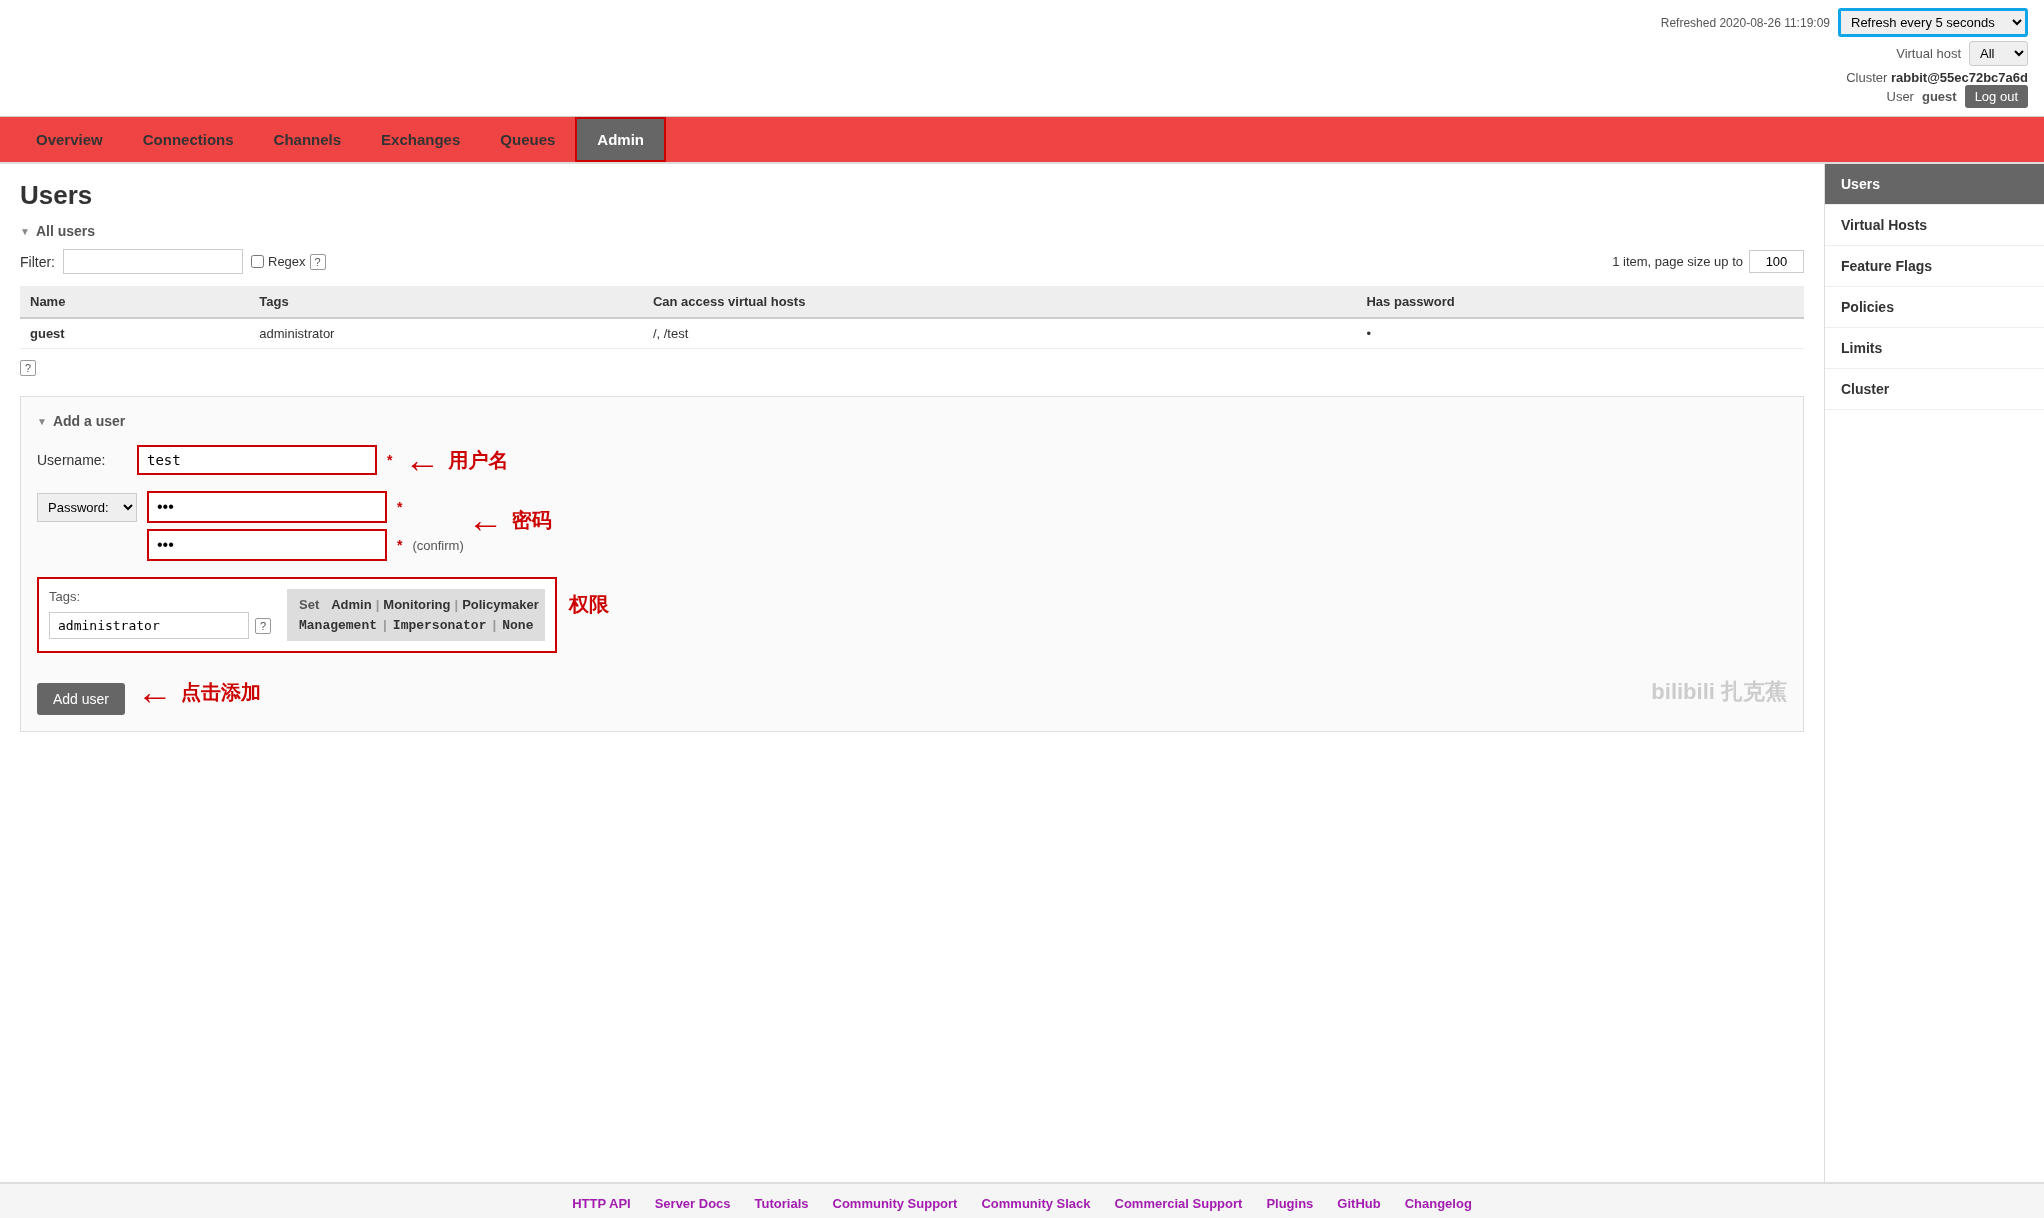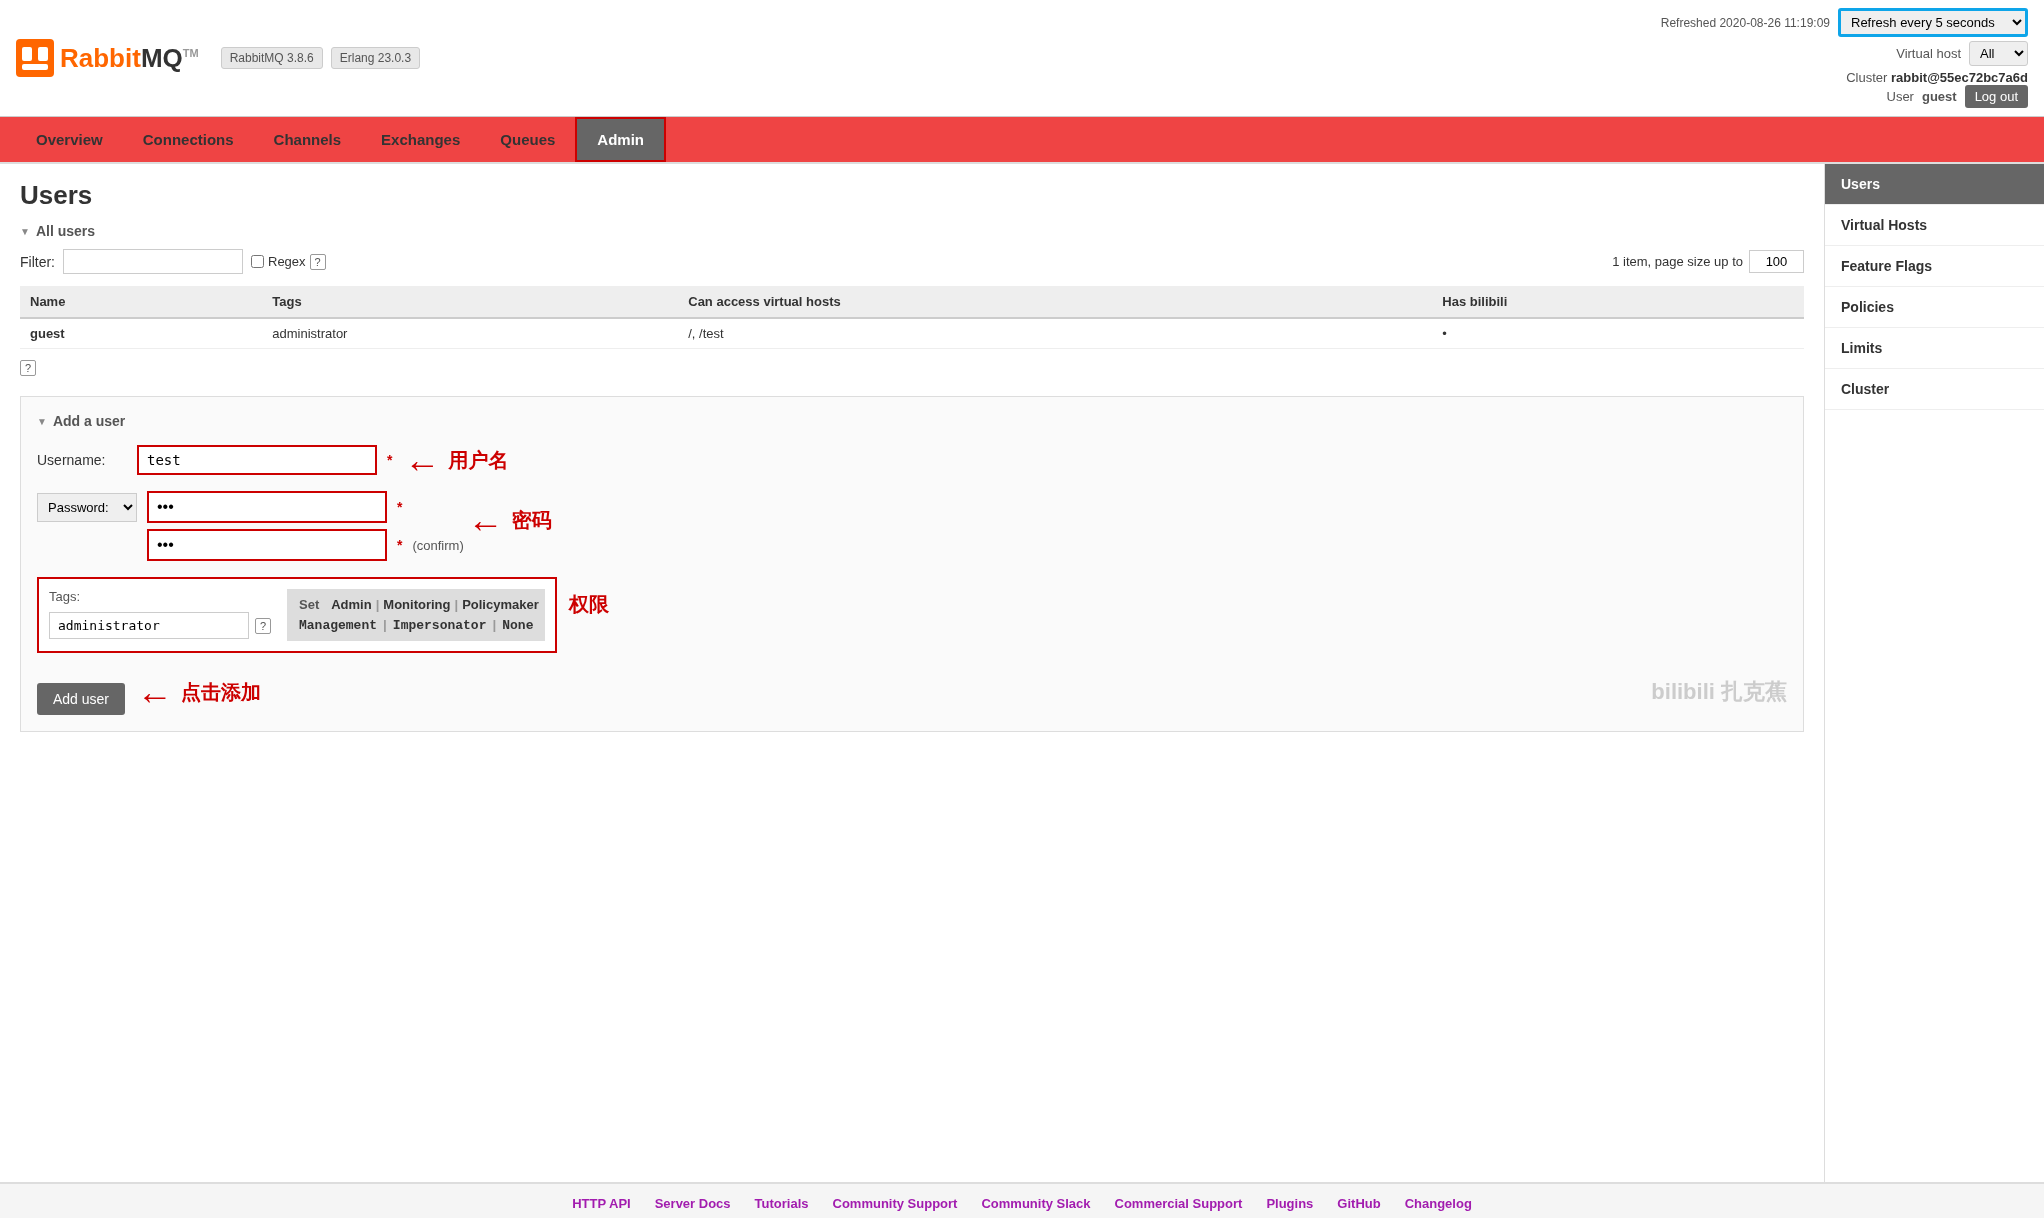--- a/index.html
+++ b/index.html
@@ -325,36 +325,20 @@
       font-weight: bold;
       color: #a21caf;
       cursor: pointer;
       text-decoration: none;
     }
   </style>
 </head>
 <body>
 
 <div class="top-bar">
-  <div class="logo">
-
-    <svg width="38" height="38" viewBox="0 0 38 38">
-      <rect width="38" height="38" rx="4" fill="#f60"></rect>
-      <rect x="6" y="8" width="10" height="14" rx="2" fill="white"></rect>
-      <rect x="22" y="8" width="10" height="14" rx="2" fill="white"></rect>
-      <rect x="6" y="25" width="26" height="6" rx="2" fill="white"></rect>
-    </svg>
-    <span style="font-size:26px;font-weight:bold;">
-      <span style="color:#f60;">Rabbit</span><span style="color:#333;">MQ</span><span style="color:#999;font-size:11px;vertical-align:super;">TM</span>
-    </span>
-    <div class="version-badges">
-      <span class="badge">RabbitMQ 3.8.6</span>
-      <span class="badge">Erlang 23.0.3</span>
-    </div>
-  </div>
   <div class="top-right">
     <div class="refresh-row">
       <span class="refreshed-text">Refreshed 2020-08-26 11:19:09</span>
       <select class="refresh-select">
         <option>No refresh</option>
         <option selected="">Refresh every 5 seconds</option>
         <option>Refresh every 10 seconds</option>
         <option>Refresh every 30 seconds</option>
       </select>
     </div>
@@ -412,21 +396,21 @@
       </div>
     </div>
 
     
     <table class="users-table">
       <thead>
         <tr>
           <th>Name</th>
           <th>Tags</th>
           <th>Can access virtual hosts</th>
-          <th>Has bilibili</th>
+          <th>Has password</th>
         </tr>
       </thead>
       <tbody>
         <tr>
           <td><strong style="cursor:pointer;">guest</strong></td>
           <td>administrator</td>
           <td>/, /test</td>
           <td class="dot">•</td>
         </tr>
       </tbody>

